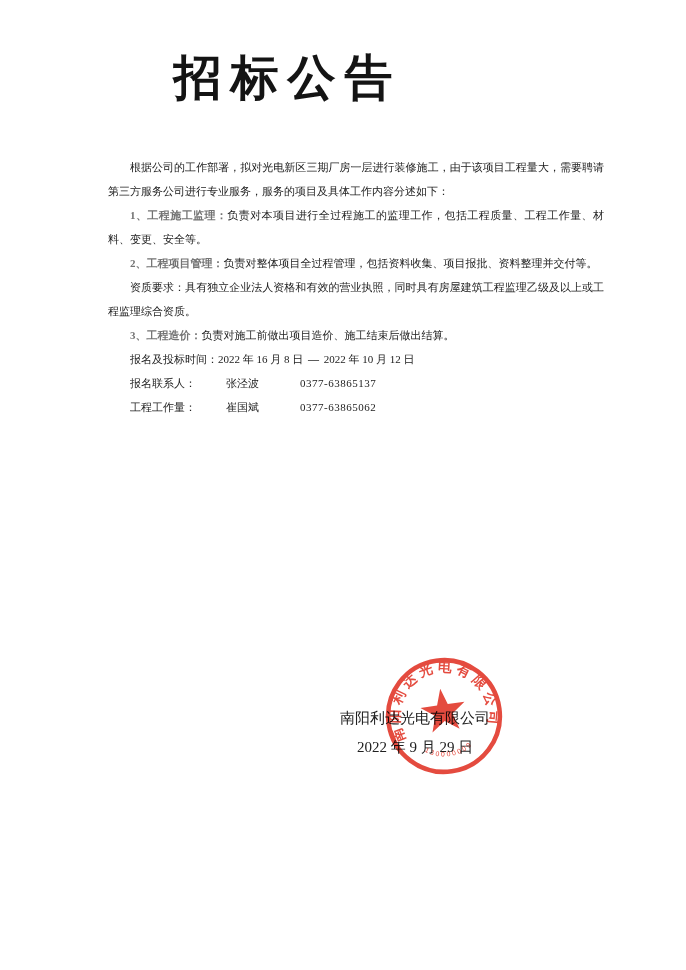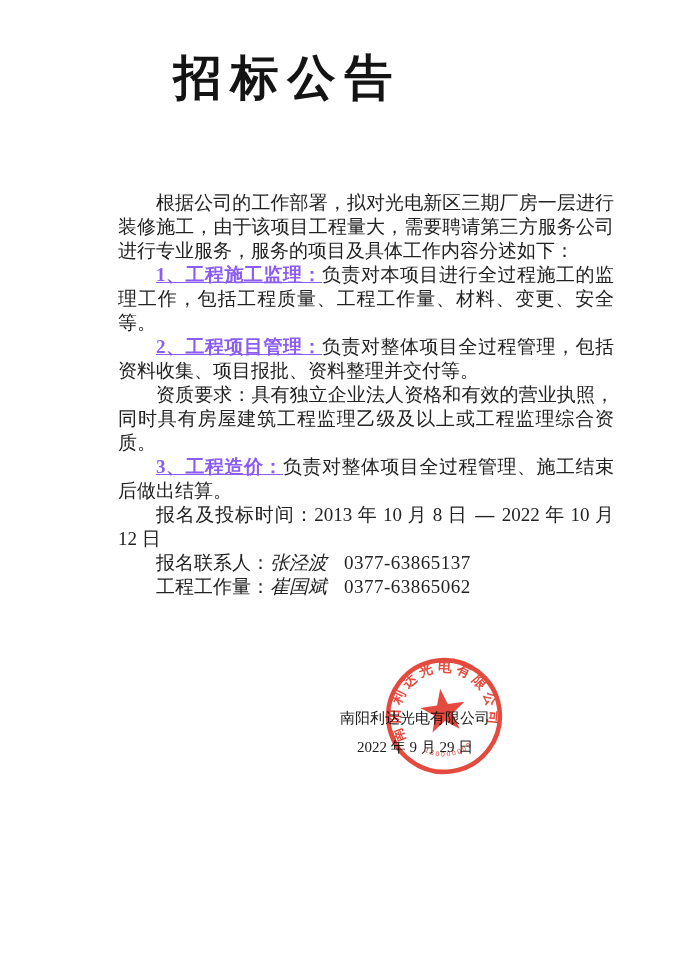--- a/index.html
+++ b/index.html
@@ -23,38 +23,37 @@
     text-align: center;
     font-size: 48px;
     font-weight: 600;
     letter-spacing: 9px;
     color: #141414;
     font-family: Liberation Serif, serif;
   }
   .body-block {
     position: absolute;
     top: 155px;
-    left: 118px;
+    left: 108px;
     width: 496px;
-    font-size: 19px;
+    font-size: 11px;
     line-height: 24px;
     text-align: justify;
     color: #222222;
-    margin-top: 36px;
   }
   .para { text-indent: 2em; margin: 0; }
-  .para .hd { font-weight: bold; color: #8b5cf6; text-decoration: underline; }
+  .para .hd { font-weight: bold; color: #737373; }
   .sched .dash { font-weight: bold; padding: 0 2px; }
   .contact-row {
     display: flex;
     margin-left: 2em;
     line-height: 24px;
   }
   .c-label { min-width: 96px; }
-  .c-name  { min-width: 74px; font-style: italic; }
+  .c-name  { min-width: 74px; }
   .c-phone { letter-spacing: 0.5px; }
   .signature {
     position: absolute;
     top: 704px;
     left: 330px;
     width: 170px;
     text-align: center;
     font-size: 15px;
     line-height: 29px;
     color: #202020;
@@ -91,24 +90,24 @@
   <h1 class="title">招标公告</h1>
 
   <div class="body-block">
     <p class="para">根据公司的工作部署，拟对光电新区三期厂房一层进行装修施工，由于该项目工程量大，需要聘请第三方服务公司进行专业服务，服务的项目及具体工作内容分述如下：</p>
 
     <p class="para"><b class="hd">1、工程施工监理：</b><span>负责对本项目进行全过程施工的监理工作，包括工程质量、工程工作量、材料、变更、安全等。</span></p>
 
     <p class="para"><b class="hd">2、工程项目管理：</b><span>负责对整体项目全过程管理，包括资料收集、项目报批、资料整理并交付等。</span></p>
     <p class="para">资质要求：具有独立企业法人资格和有效的营业执照，同时具有房屋建筑工程监理乙级及以上或工程监理综合资质。</p>
 
-    <p class="para"><b class="hd">3、工程造价：</b><span>负责对整体项目全过程管理、施工结束后做出结算。</span></p>
+    <p class="para"><b class="hd">3、工程造价：</b><span>负责对施工前做出项目造价、施工结束后做出结算。</span></p>
 
 
-    <p class="para sched"><span>报名及投标时间：2013 年 10 月 8 日 </span><b class="dash">—</b><span> 2022 年 10 月 12 日</span></p>
+    <p class="para sched"><span>报名及投标时间：2022 年 16 月 8 日 </span><b class="dash">—</b><span> 2022 年 10 月 12 日</span></p>
 
     <div class="contact-row">
       <span class="c-label">报名联系人：</span>
       <span class="c-name">张泾波</span>
       <span class="c-phone">0377-63865137</span>
     </div>
     <div class="contact-row">
       <span class="c-label">工程工作量：</span>
       <span class="c-name">崔国斌</span>
       <span class="c-phone">0377-63865062</span>

